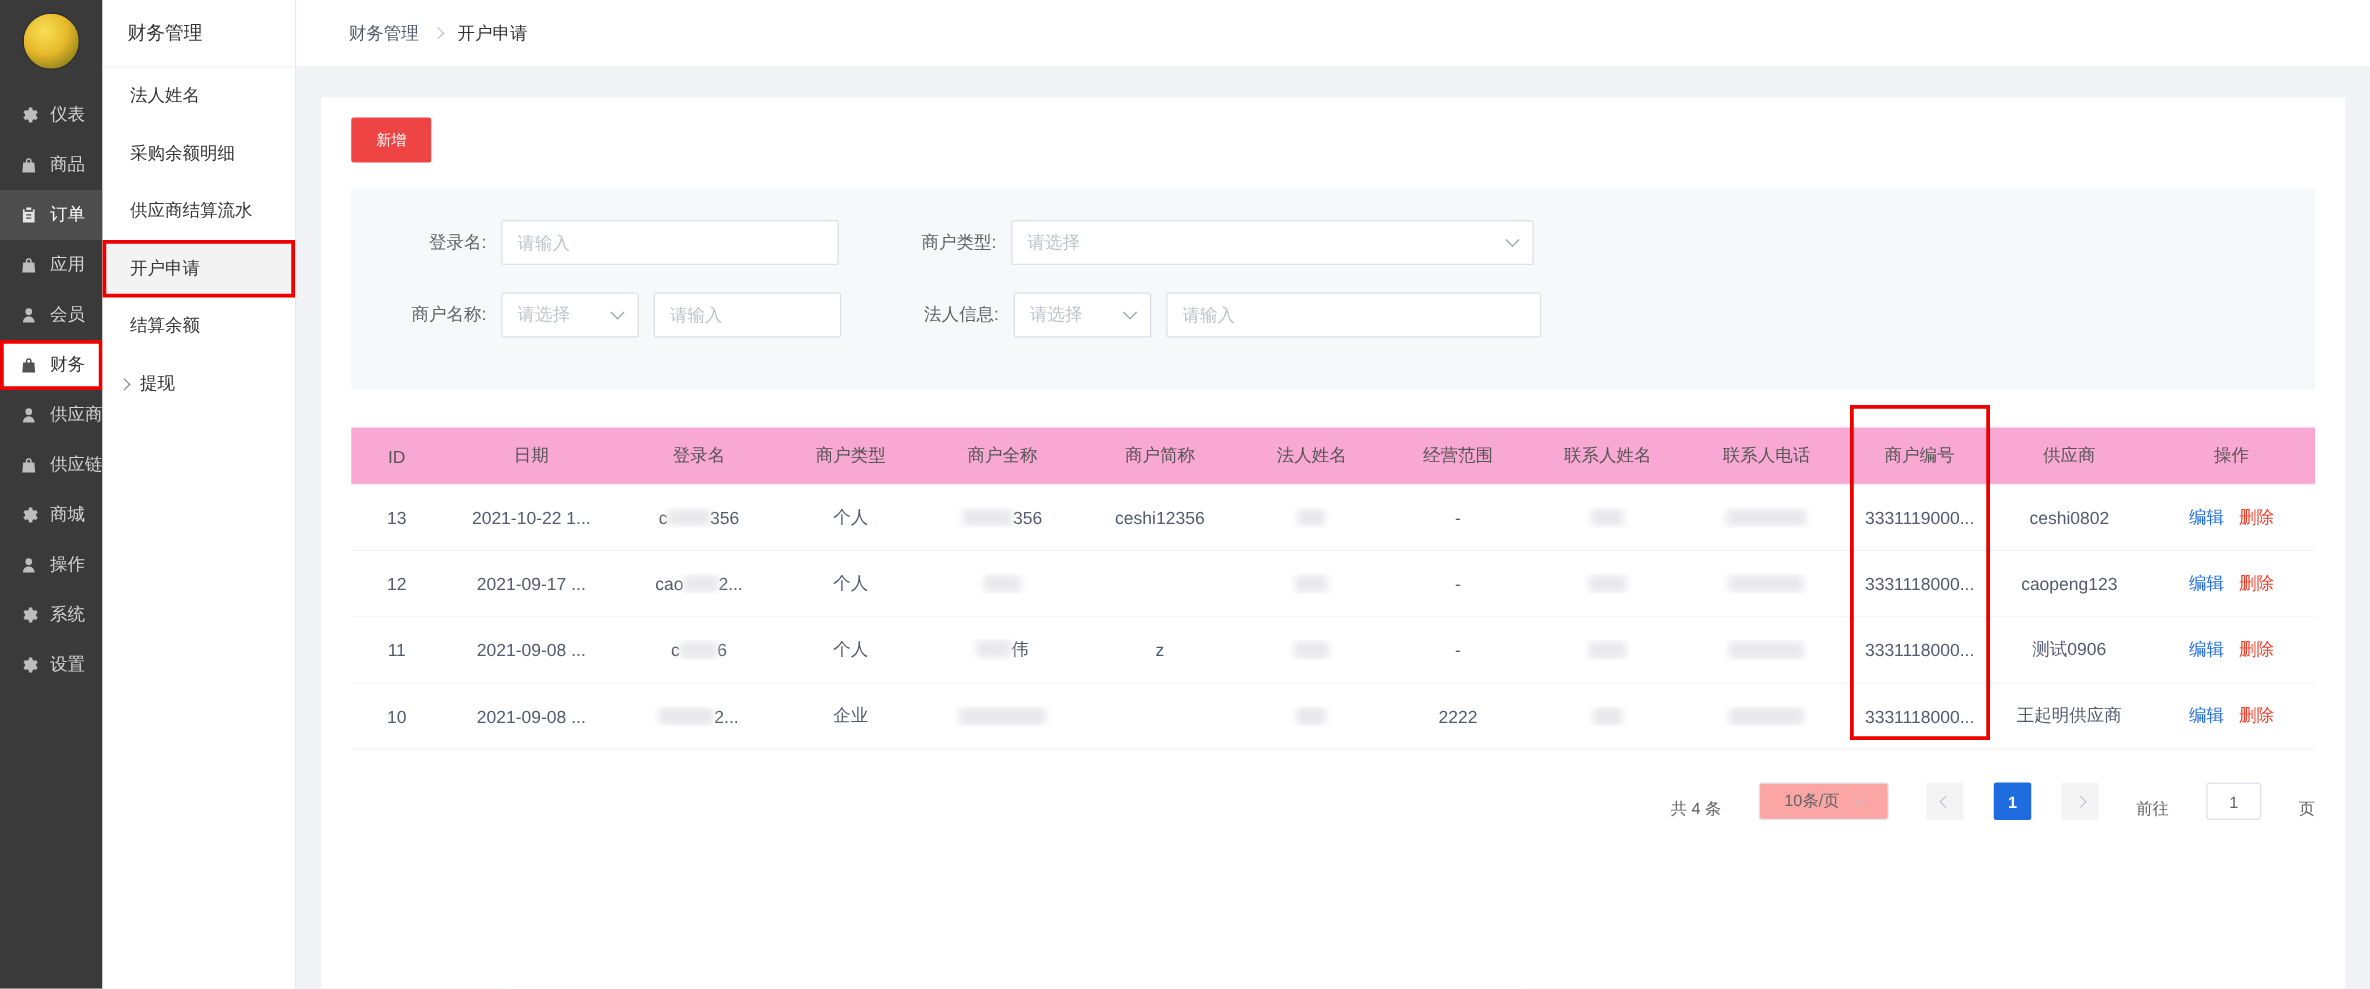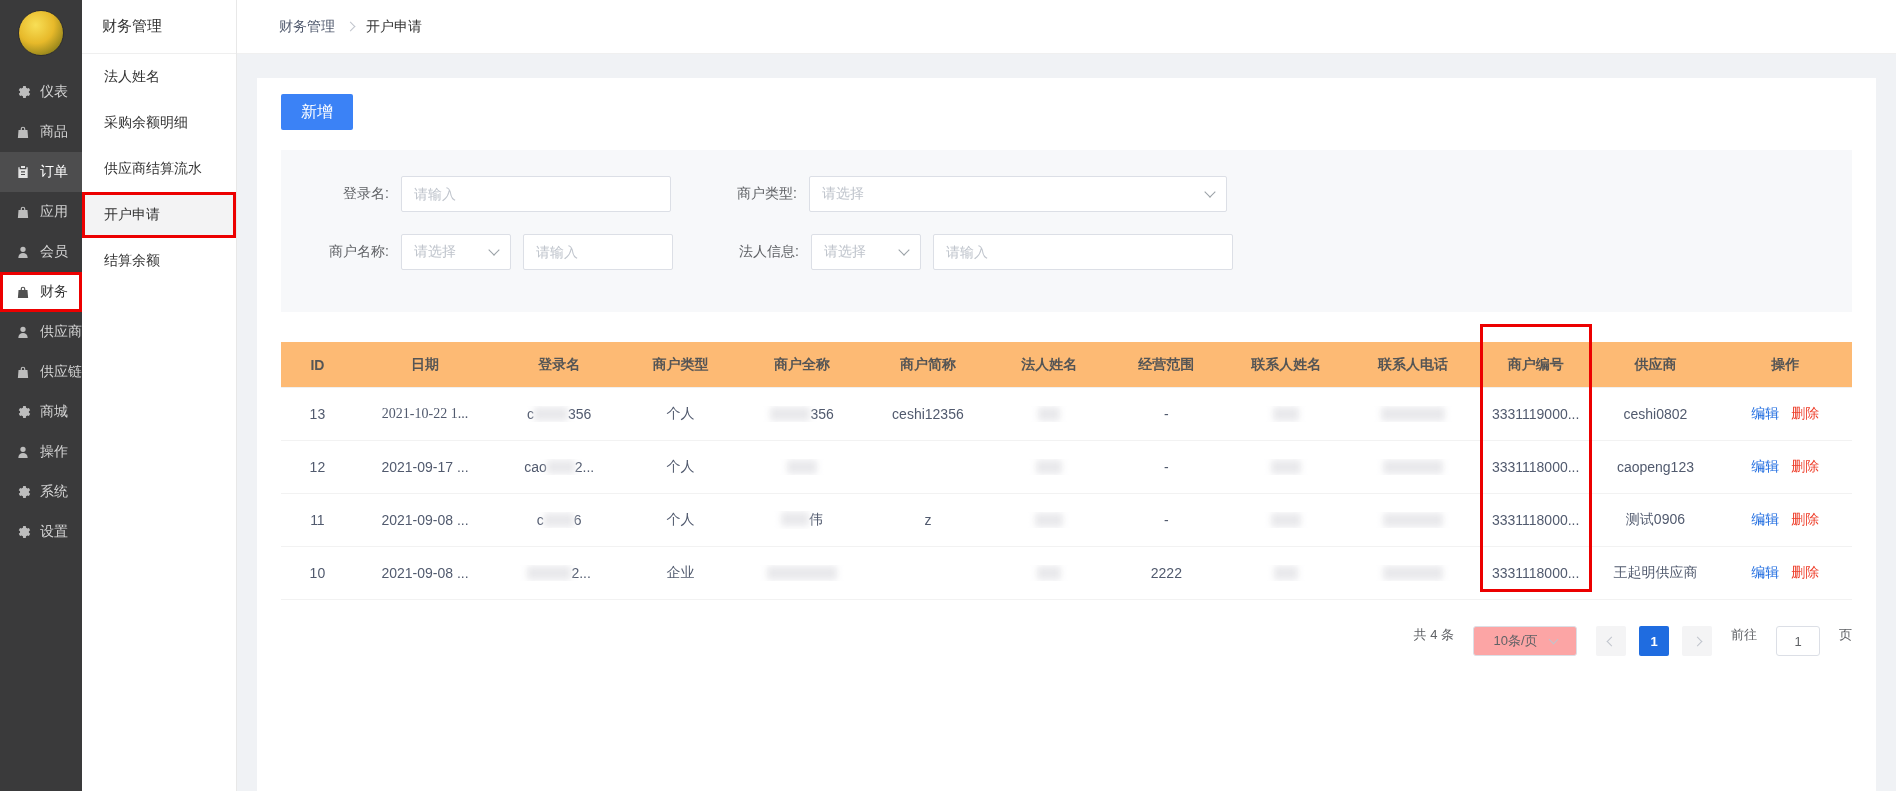--- a/index.html
+++ b/index.html
@@ -41,22 +41,22 @@
   .icon-btn svg { width:17px; height:17px; fill:#5a5a5a; }
   .user-avatar { width:30px; height:30px; border-radius:50%; cursor:pointer;
     background:radial-gradient(circle at 40% 35%, #f3e3de 0%, #d9b8a8 50%, #9c7a66 100%); }
   .user-name { font-size:14px; color:#333; cursor:pointer; margin-left:-6px; }
   .chev-down { display:inline-block; width:8px; height:8px; border-right:1.4px solid #9aa0a6;
     border-bottom:1.4px solid #9aa0a6; transform:rotate(45deg); margin-top:-4px; }
 
   .content { flex:1; background:#f0f2f5; padding:24px 20px 0; overflow:hidden; }
   .card { background:#fff; height:100%; padding:16px 24px; position:relative; }
 
-  .btn-primary { background:#3b82f6; color:#fff; border:none; height:36px; padding:0 20px;
-    font-size:16px; border-radius:2px; cursor:pointer; font-family:Liberation Serif, serif; }
+  .btn-primary { background:#ef4444; color:#fff; border:none; height:36px; padding:0 20px;
+    font-size:12px; border-radius:2px; cursor:pointer; font-family:Liberation Serif, serif; }
 
   
   .search-panel { background:#f7f8fa; margin-top:20px; padding:26px 24px 20px; }
   .f-row { display:flex; margin-bottom:22px; }
   .f-row.last { margin-bottom:2px; align-items:center; }
   .f-group { display:flex; align-items:center; }
   .f-group.g2 { margin-left:42px; }
   .f-label { width:96px; text-align:right; padding-right:12px; color:#606266; flex-shrink:0; }
   .ipt { height:36px; border:1px solid #dcdfe6; background:#fff; border-radius:2px; padding:0 12px;
     font-size:14px; color:#333; font-family:inherit; outline:none; }
@@ -65,34 +65,34 @@
     display:inline-flex; align-items:center; justify-content:space-between; padding:0 12px;
     color:#bfc4cc; cursor:pointer; }
   .sel .ph { pointer-events:none; }
   .w270 { width:270px; } .w418 { width:418px; } .w110 { width:110px; } .w150 { width:150px; } .w300 { width:300px; }
   .gap { width:12px; flex-shrink:0; }
   .btn-query { padding:0 22px; }
   .reset-link { color:#1f6ce0; margin-left:18px; cursor:pointer; text-decoration:none; font-size:14px; }
 
   
   .tbl { margin-top:30px; position:relative; }
-  .thead { display:flex; align-items:center; height:46px; background:#fdba74;
-    border-bottom:1px solid #f0f0f0; font-weight:bold; color:#555; font-size:14px; }
+  .thead { display:flex; align-items:center; height:46px; background:#f9a8d4;
+    border-bottom:1px solid #f0f0f0; font-weight:normal; color:#555; font-size:14px; }
   .tr { display:flex; align-items:center; height:53px; border-bottom:1px solid #f2f2f2;
     font-size:14px; color:#515a6e; background:#fff; }
   .cell { text-align:center; padding:0 6px; overflow:hidden; white-space:nowrap; }
   .redact { display:inline-block; height:14px; border-radius:2px; background:#e9e9ec;
     filter:blur(3px); vertical-align:-2px; }
   .lnk-edit { color:#1f6ce0; cursor:pointer; margin-right:12px; }
   .lnk-del { color:#ee3f2b; cursor:pointer; }
   .col-annotation { position:absolute; border:3px solid #ec0000; pointer-events:none; }
 
   
-  .page-row { display:flex; align-items:flex-start; justify-content:flex-end; margin-top:26px;
-    color:#606266; font-size:13px; gap:5px; }
+  .page-row { display:flex; align-items:flex-end; justify-content:flex-end; margin-top:26px;
+    color:#606266; font-size:13px; gap:16px; }
   .page-row > * { margin-left:14px; }
   .sel-box { width:104px; height:30px; border:1px solid #dcdfe6; border-radius:3px; background:#fca5a5;
     display:inline-flex; align-items:center; justify-content:center; gap:12px; color:#606266; cursor:pointer; }
   .sel-box .chev-down { width:7px; height:7px; border-color:#c0c4cc; }
   .pg-btn { width:30px; height:30px; background:#f4f4f5; border-radius:2px; display:inline-flex;
     align-items:center; justify-content:center; cursor:pointer; }
   .pg-btn.next { margin-left:8px; }
   .pg-cur { background:#1f6ce0; color:#fff; font-weight:bold; margin-left:8px; }
   .chev-left { width:7px; height:7px; border-left:1.6px solid #c0c4cc; border-bottom:1.6px solid #c0c4cc; transform:rotate(45deg); }
   .chev-right { width:7px; height:7px; border-right:1.6px solid #c0c4cc; border-top:1.6px solid #c0c4cc; transform:rotate(45deg); }
@@ -215,20 +215,24 @@
       </div>
       <div class="submenu-item">
         <span>供应商结算流水</span>
       </div>
       <div class="submenu-item active-annotated">
         <span>开户申请</span>
       </div>
       <div class="submenu-item">
         <span>结算余额</span>
       </div>
+      <div class="submenu-item">
+        <span class="grp-chev"></span>
+        <span>提现</span>
+      </div>
     </nav>
 </div>
 
 <div class="main">
   <header class="topbar">
     <div class="breadcrumb">
       <span>财务管理</span>
       <span class="sep-chevron"></span>
       <span class="crumb-cur">开户申请</span>
     </div>
@@ -287,21 +291,21 @@
             <span class="cell" style="flex: 95 95 0px;">经营范围</span>
             <span class="cell" style="flex: 100 100 0px;">联系人姓名</span>
             <span class="cell" style="flex: 108 108 0px;">联系人电话</span>
             <span class="cell" style="flex: 92 92 0px;">商户编号</span>
             <span class="cell" style="flex: 103 103 0px;">供应商</span>
             <span class="cell" style="flex: 110 110 0px;">操作</span>
           </div>
         <div id="tbody">
             <div class="tr">
               <span class="cell" style="flex: 55 55 0px;">13</span>
-              <span class="cell" style="flex: 118 118 0px; font-family: Liberation Serif, serif;">2021-10-22 1...</span>
+              <span class="cell" style="flex: 118 118 0px;">2021-10-22 1...</span>
               <span class="cell" style="flex: 103 103 0px;">c<span class="redact" style="width: 34px;"></span>356</span>
               <span class="cell" style="flex: 95 95 0px;">个人</span>
               <span class="cell" style="flex: 103 103 0px;"><span class="redact" style="width: 40px;"></span>356</span>
               <span class="cell" style="flex: 103 103 0px;">ceshi12356</span>
               <span class="cell" style="flex: 95 95 0px;"><span class="redact" style="width: 22px;"></span></span>
               <span class="cell" style="flex: 95 95 0px;">-</span>
               <span class="cell" style="flex: 100 100 0px;"><span class="redact" style="width: 26px;"></span></span>
               <span class="cell" style="flex: 108 108 0px;"><span class="redact" style="width: 64px;"></span></span>
               <span class="cell" style="flex: 92 92 0px;">3331119000...</span>
               <span class="cell" style="flex: 103 103 0px;">ceshi0802</span>

